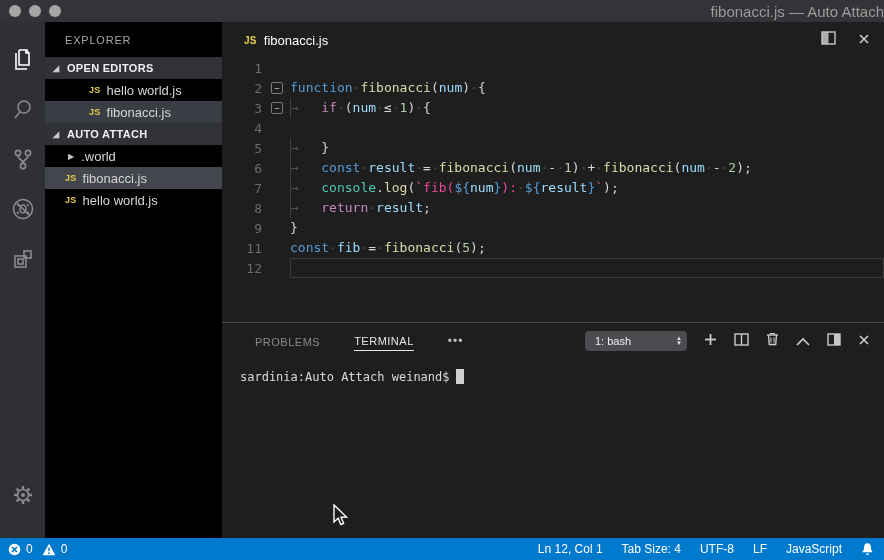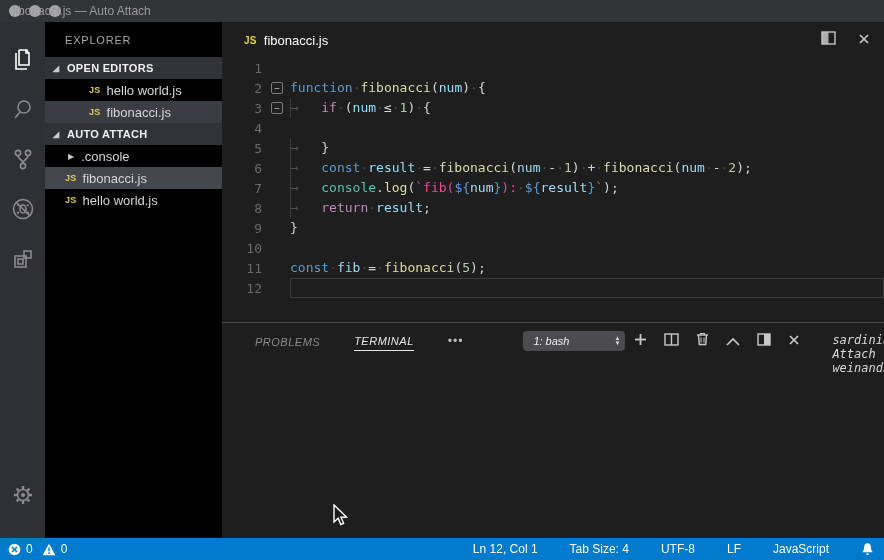--- a/index.html
+++ b/index.html
@@ -3,21 +3,21 @@
 <meta charset="utf-8">
 <style>
   * { margin:0; padding:0; box-sizing:border-box; }
   html,body { width:884px; height:560px; overflow:hidden; }
   body { font-family:"Liberation Sans", sans-serif; background:#1e1e1e; position:relative; }
 
   
   .titlebar { height:22px; background:#333438; display:flex; align-items:center; position:relative; }
   .traffic { display:flex; gap:8px; padding-left:9px; }
   .tl-dot { width:12px; height:12px; border-radius:50%; background:#a6a6a6; }
-  .win-title { position:absolute; left:0; right:0; text-align:left; font-size:12px; color:#9b9b9b;margin-left:12px; }
+  .win-title { position:absolute; left:0; right:0; text-align:right; font-size:15px; color:#9b9b9b;margin-left:12px; }
 
   
   .main { display:flex; height:516px; }
 
   
   .activitybar { width:45px; background:#2f3035; display:flex; flex-direction:column; align-items:center; padding-top:12px; }
   .act-icon { width:45px; height:50px; display:flex; align-items:center; justify-content:center; color:#8a8a8f; }
   .act-icon.active { color:#ffffff; }
   .act-icon svg { stroke:currentColor; fill:none; stroke-width:1.6; }
   .act-gear { margin-top:auto; margin-bottom:18px; }
@@ -52,38 +52,38 @@
   .fold-box { width:12px; height:12px; border:1px solid #7a7a7a; border-radius:2px; color:#c0c0c0; font-size:9px; line-height:10px; text-align:center; }
   .code-body { flex:1; height:20px; line-height:20px; }
   .line.current .code-body { box-shadow: inset 0 0 0 1px #3c3c3c; }
   .tok-kw{color:#569cd6} .tok-ct{color:#c586c0} .tok-fn{color:#dcdcaa}
   .tok-vr{color:#9cdcfe} .tok-nu{color:#b5cea8} .tok-st{color:#ec4899}
   .tok-pu{color:#d4d4d4} .tok-cl{color:#4ec9b0}
   .tok-sp{color:#4d4d4d}
   .tok-tab{ display:inline-block; width:4ch; color:#4a545e; border-left:1px solid #3c4045; }
 
   
-  .panel { flex:1; border-top:1px solid #4a4a4e; display:flex; flex-direction:row;font-style:italic; }
+  .panel { flex:1; border-top:1px solid #4a4a4e; display:flex; flex-direction:column; }
   .panel-tabs { height:36px; display:flex; align-items:center; padding-left:33px; }
   .panel-tab { font-size:11px; letter-spacing:0.5px; color:#8a8a8a; margin-right:34px; padding:4px 0 3px; }
   .panel-tab.active { color:#e7e7e7; border-bottom:1px solid #e7e7e7; }
   .panel-more { color:#bdbdbd; font-size:12px; letter-spacing:1px; margin-right:60px; }
-  .panel-right { margin-left:auto; display:flex; align-items:center; gap:9px; padding-right:14px; }
+  .panel-right { margin-left:auto; display:flex; align-items:center; gap:17px; padding-right:14px; }
   .term-select { width:102px; height:20px; background:#4b4b50; border-radius:4px; display:flex; align-items:center; padding:0 5px 0 10px; color:#f0f0f0; font-size:11px; }
   .sel-arrows { margin-left:auto; display:flex; flex-direction:column; line-height:5px; font-size:6px; color:#e0e0e0; }
   .panel-actions { display:flex; gap:17px; align-items:center; color:#c9c9c9; }
   .panel-actions svg { stroke:currentColor; }
   .terminal-body { flex:1; padding:10px 0 0 18px; font-family:"DejaVu Sans Mono", monospace; font-size:12px; color:#dadada; }
   .term-line { display:flex; align-items:center; }
   .term-cursor { display:inline-block; width:8px; height:15px; background:#d0d0d0; margin-left:6px; }
 
   
   .statusbar { position:absolute; left:0; right:0; bottom:0; height:22px; background:#007acc; color:#ffffff; display:flex; align-items:center; font-size:12px; }
   .status-left { display:flex; align-items:center; gap:5px; padding-left:8px; }
-  .status-right { margin-left:auto; display:flex; align-items:center; gap:32px; padding-right:10px; }
+  .status-right { margin-left:auto; display:flex; align-items:center; gap:19px; padding-right:10px; }
   .status-item { white-space:nowrap; }
   .sb-ico { display:flex; align-items:center; }
 
   
   .mouse-cursor { position:absolute; left:332px; top:504px; pointer-events:none; }
 </style>
 </head>
 <body>
 
 <div class="titlebar">
@@ -172,21 +172,21 @@
             <span>fibonacci.js</span>
           </div>
         </div>
         <div class="sec-auto-attach">
           <div class="section-header">
             <span class="twisty">◢</span>
             <span>AUTO ATTACH</span>
           </div>
           <div class="side-row folder-row">
             <span class="folder-twisty">▶</span>
-            <span>.console</span>
+            <span>.world</span>
           </div>
           <div class="side-row sel-tree">
             <span class="js-badge">JS</span>
             <span>fibonacci.js</span>
           </div>
           <div class="side-row">
             <span class="js-badge">JS</span>
             <span>hello world.js</span>
           </div>
         </div>
@@ -219,21 +219,20 @@
     <div class="code-area" id="code-lines">
         <div class="line"><div class="gutter-num">1</div><div class="gutter-fold"></div><div class="code-body"></div></div>
         <div class="line"><div class="gutter-num">2</div><div class="gutter-fold"><span class="fold-box">−</span></div><div class="code-body"><span class="tok-kw">function</span><span class="tok-sp">·</span><span class="tok-fn">fibonacci</span><span class="tok-pu">(</span><span class="tok-vr">num</span><span class="tok-pu">)</span><span class="tok-sp">·</span><span class="tok-pu">{</span></div></div>
         <div class="line"><div class="gutter-num">3</div><div class="gutter-fold"><span class="fold-box">−</span></div><div class="code-body"><span class="tok-tab">→</span><span class="tok-ct">if</span><span class="tok-sp">·</span><span class="tok-pu">(</span><span class="tok-vr">num</span><span class="tok-sp">·</span><span class="tok-pu">≤</span><span class="tok-sp">·</span><span class="tok-nu">1</span><span class="tok-pu">)</span><span class="tok-sp">·</span><span class="tok-pu">{</span></div></div>
         <div class="line"><div class="gutter-num">4</div><div class="gutter-fold"></div></div>
         <div class="line"><div class="gutter-num">5</div><div class="gutter-fold"></div><div class="code-body"><span class="tok-tab">→</span><span class="tok-pu">}</span></div></div>
         <div class="line"><div class="gutter-num">6</div><div class="gutter-fold"></div><div class="code-body"><span class="tok-tab">→</span><span class="tok-kw">const</span><span class="tok-sp">·</span><span class="tok-vr">result</span><span class="tok-sp">·</span><span class="tok-pu">=</span><span class="tok-sp">·</span><span class="tok-fn">fibonacci</span><span class="tok-pu">(</span><span class="tok-vr">num</span><span class="tok-sp">·</span><span class="tok-pu">-</span><span class="tok-sp">·</span><span class="tok-nu">1</span><span class="tok-pu">)</span><span class="tok-sp">·</span><span class="tok-pu">+</span><span class="tok-sp">·</span><span class="tok-fn">fibonacci</span><span class="tok-pu">(</span><span class="tok-vr">num</span><span class="tok-sp">·</span><span class="tok-pu">-</span><span class="tok-sp">·</span><span class="tok-nu">2</span><span class="tok-pu">)</span><span class="tok-pu">;</span></div></div>
         <div class="line"><div class="gutter-num">7</div><div class="gutter-fold"></div><div class="code-body"><span class="tok-tab">→</span><span class="tok-cl">console</span><span class="tok-pu">.</span><span class="tok-fn">log</span><span class="tok-pu">(</span><span class="tok-st">`fib(</span><span class="tok-kw">${</span><span class="tok-vr">num</span><span class="tok-kw">}</span><span class="tok-st">):</span><span class="tok-sp">·</span><span class="tok-kw">${</span><span class="tok-vr">result</span><span class="tok-kw">}</span><span class="tok-st">`</span><span class="tok-pu">)</span><span class="tok-pu">;</span></div></div>
         <div class="line"><div class="gutter-num">8</div><div class="gutter-fold"></div><div class="code-body"><span class="tok-tab">→</span><span class="tok-ct">return</span><span class="tok-sp">·</span><span class="tok-vr">result</span><span class="tok-pu">;</span></div></div>
         <div class="line"><div class="gutter-num">9</div><div class="gutter-fold"></div><div class="code-body"><span class="tok-pu">}</span></div></div>
-        <div class="line"><div class="gutter-num">10</div><div class="gutter-fold"></div><div class="code-body"></div></div>
         <div class="line"><div class="gutter-num">11</div><div class="gutter-fold"></div><div class="code-body"><span class="tok-kw">const</span><span class="tok-sp">·</span><span class="tok-vr">fib</span><span class="tok-sp">·</span><span class="tok-pu">=</span><span class="tok-sp">·</span><span class="tok-fn">fibonacci</span><span class="tok-pu">(</span><span class="tok-nu">5</span><span class="tok-pu">)</span><span class="tok-pu">;</span></div></div>
         <div class="line current"><div class="gutter-num">12</div><div class="gutter-fold"></div><div class="code-body"></div></div>
       </div>
 
     <div class="panel">
       <div class="panel-tabs">
         <span id="panel-tabs-holder" style="display:flex;align-items:center;">
             <span class="panel-tab">PROBLEMS</span>
             <span class="panel-tab active">TERMINAL</span>
           </span>

